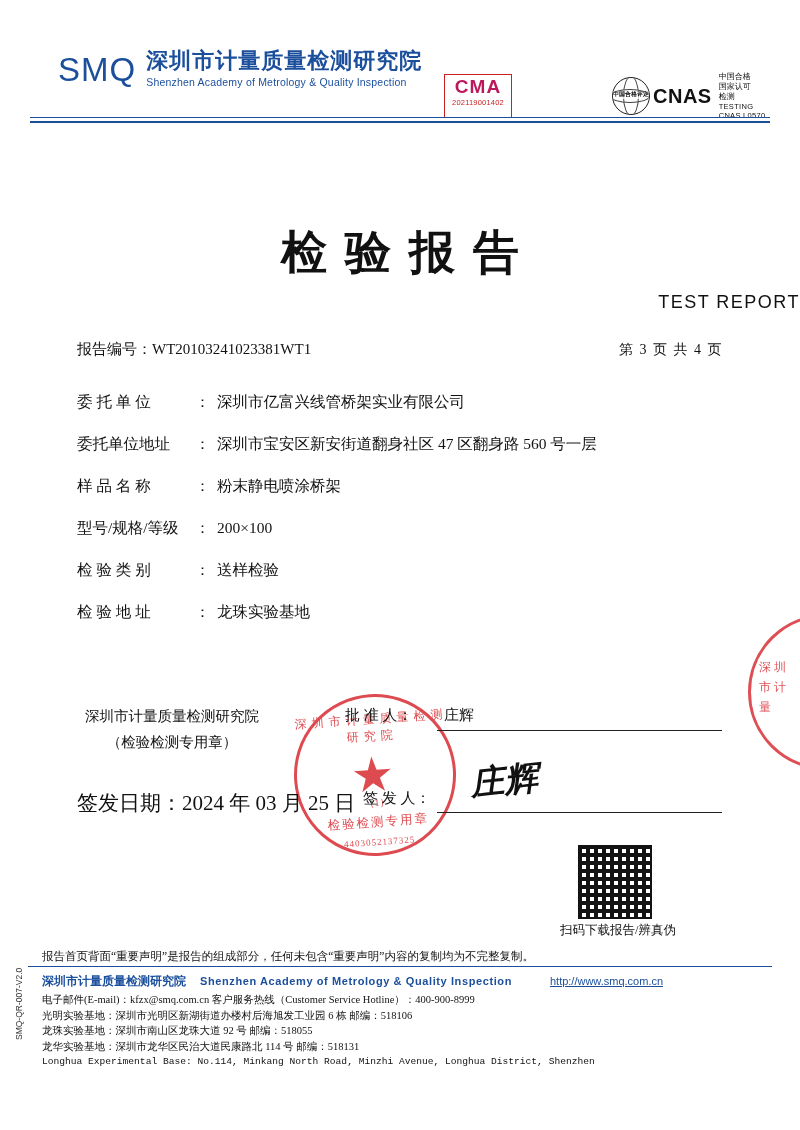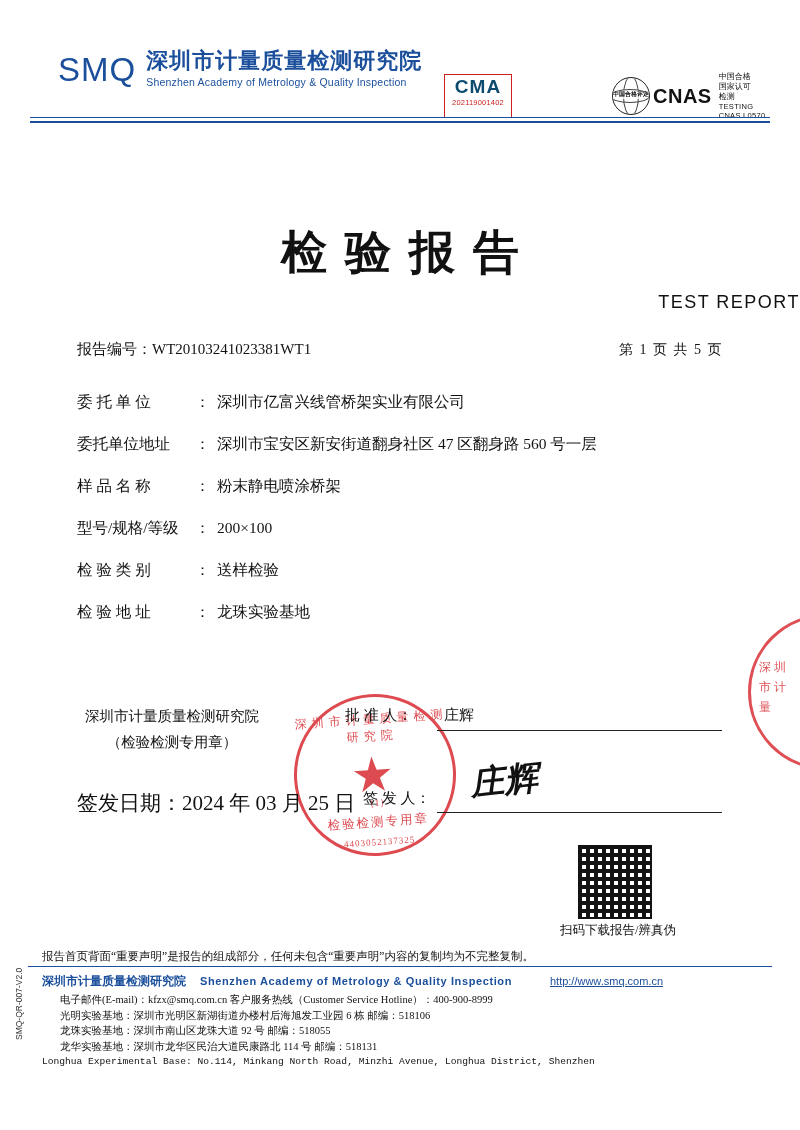--- a/index.html
+++ b/index.html
@@ -66,21 +66,21 @@
     width: 68px;
     height: 44px;
     border: 1.5px solid #cc2020;
     box-sizing: border-box;
     text-align: center;
   }
   .cma-letters {
     font-family: "Liberation Sans", sans-serif;
     font-size: 19px;
     font-weight: bold;
-    color: #0c4a6e;
+    color: #be185d;
     letter-spacing: 1px;
     line-height: 22px;
     margin-top: 1px;
   }
   .cma-num {
     font-family: "Liberation Sans", sans-serif;
     font-size: 7.5px;
     color: #cc2020;
     letter-spacing: 0.2px;
   }
@@ -418,21 +418,20 @@
     font-size: 10.5px;
     line-height: 15.5px;
     color: #111;
   }
   .foot-lines .en {
     font-family: "Liberation Mono", monospace;
     font-size: 9.6px;
   }
   .foot-lines .cn {
     font-size: 10.5px;
-    margin-left: 18px;
   }
   .side-code {
     position: absolute;
     left: 14px;
     top: 1040px;
     font-family: "Liberation Sans", sans-serif;
     font-size: 8.5px;
     color: #333;
     transform: rotate(-90deg);
     transform-origin: left top;
@@ -473,21 +472,21 @@
 
 <div class="rule-top"></div>
 <div class="rule-top2"></div>
 
 <div class="title-cn">检验报告</div>
 <div class="title-en">TEST REPORT</div>
 
 <div class="report-no">
   <span>报告编号：</span><span>WT20103241023381WT1</span>
 </div>
-<div class="page-no">第 1 页  共 5 页</div>
+<div class="page-no">第 3 页  共 4 页</div>
 
 <div class="info">
   <div class="info-row">
     <div class="info-label">委 托 单 位</div>
     <div class="info-colon">：</div>
     <div class="info-value">深圳市亿富兴线管桥架实业有限公司</div>
   </div>
   <div class="info-row">
     <div class="info-label wide">委托单位地址</div>
     <div class="info-colon">：</div>

